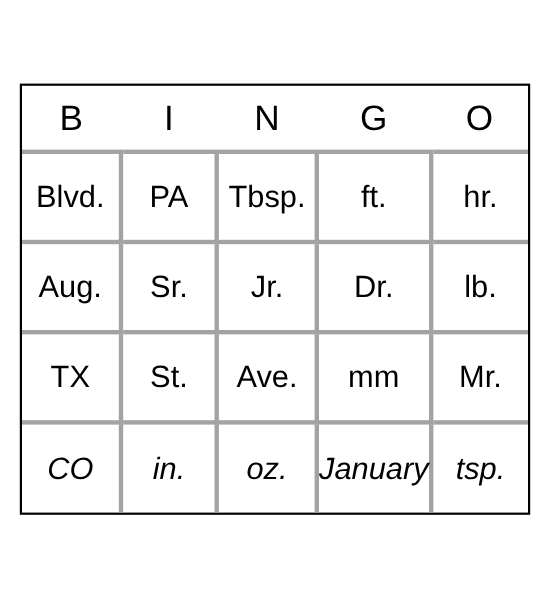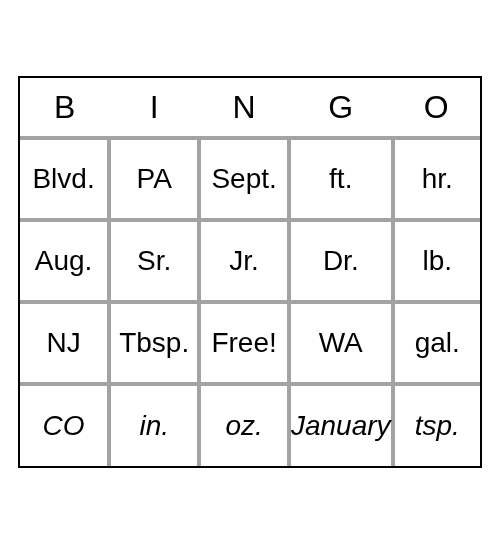--- a/index.html
+++ b/index.html
@@ -84,37 +84,37 @@
           <th>I</th>
           <th>N</th>
           <th>G</th>
           <th>O</th>
         </tr>
     </thead>
     <tbody id="bingo-body">
     <tr>
           <td>Blvd.</td>
           <td>PA</td>
-          <td>Sept.</td>
+          <td>Tbsp.</td>
           <td>ft.</td>
           <td>hr.</td>
         </tr>
         <tr>
           <td>Aug.</td>
           <td>Sr.</td>
           <td>Jr.</td>
           <td>Dr.</td>
           <td>lb.</td>
         </tr>
         <tr>
-          <td>NJ</td>
-          <td>Tbsp.</td>
-          <td>Free!</td>
-          <td>WA</td>
-          <td>gal.</td>
+          <td>TX</td>
+          <td>St.</td>
+          <td>Ave.</td>
+          <td>mm</td>
+          <td>Mr.</td>
         </tr>
         <tr>
           <td>CO</td>
           <td>in.</td>
           <td>oz.</td>
           <td>January</td>
           <td>tsp.</td>
         </tr>
       </tbody>
   </table>

